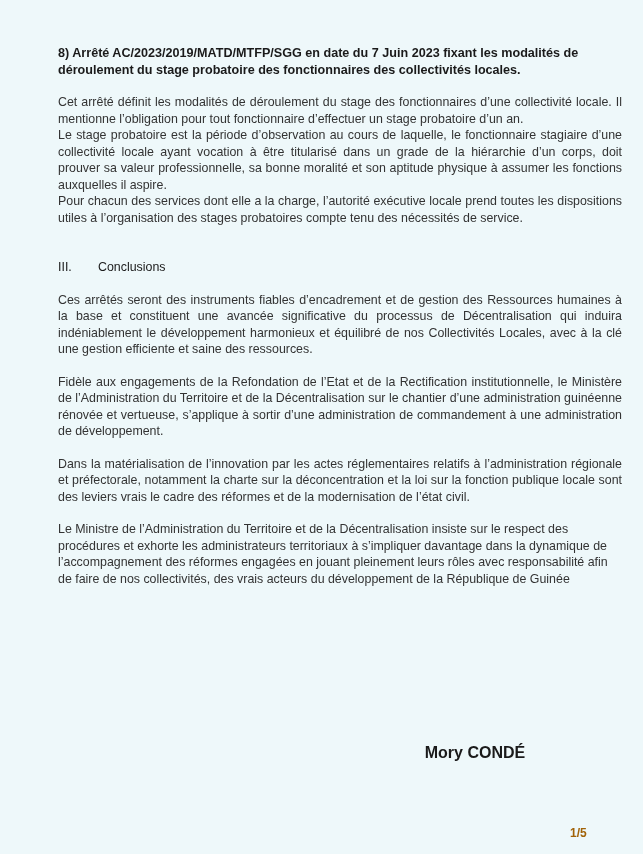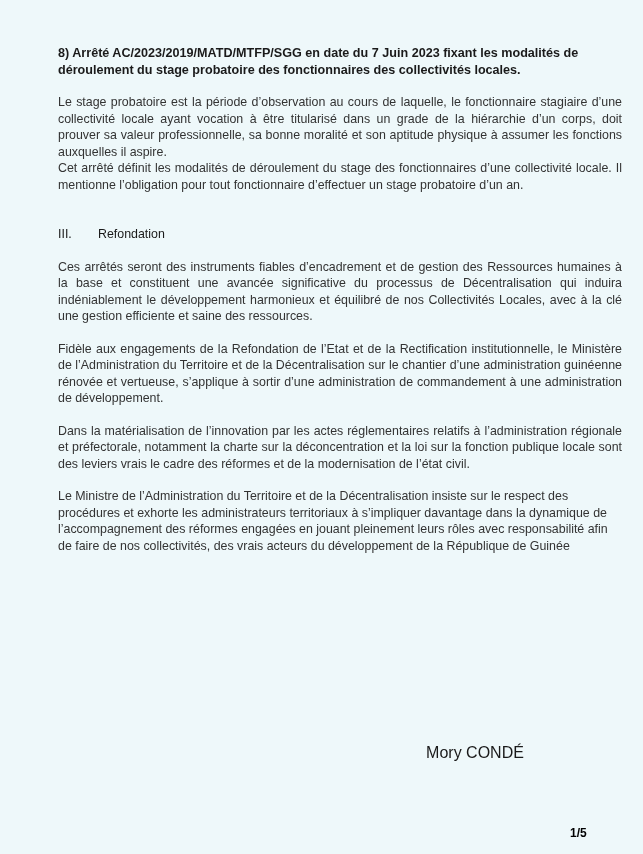--- a/index.html
+++ b/index.html
@@ -22,40 +22,41 @@
   .gap { height: 16px; }
   .section-title {
     font-weight: normal; color: #1a1a1a; margin: 33px 0 16px 0;
     display: flex;
   }
   .section-num { width: 40px; }
   .signature {
     position: absolute; left: 330px; width: 290px; top: 742px;
     text-align: center;
   }
-  .sig-name { font-weight: normal; font-size: 16px; color: #1a1a1a; line-height: 22px; }
+  .sig-name { font-weight: bold; font-size: 16px; color: #1a1a1a; line-height: 22px; }
   .sig-title { font-size: 11.3px; line-height: 16px; color: #333; }
   .page-num {
     position: absolute; left: 570px; top: 826px;
-    font-weight: bold; font-size: 12px; color: #000000;
+    font-weight: bold; font-size: 12px; color: #a16207;
   }
 </style>
 </head>
 <body>
 
 <div class="page">
   <div class="content">
     <div class="heading">8) Arrêté AC/2023/2019/MATD/MTFP/SGG en date du 7 Juin 2023 fixant les modalités de déroulement du stage probatoire des fonctionnaires des collectivités locales.</div>
 
+    <p>Cet arrêté définit les modalités de déroulement du stage des fonctionnaires d’une collectivité locale. Il mentionne l’obligation pour tout fonctionnaire d’effectuer un stage probatoire d’un an.</p>
     <p>Le stage probatoire est la période d’observation au cours de laquelle, le fonctionnaire stagiaire d’une collectivité locale ayant vocation à être titularisé dans un grade de la hiérarchie d’un corps, doit prouver sa valeur professionnelle, sa bonne moralité et son aptitude physique à assumer les fonctions auxquelles il aspire.</p>
-    <p>Cet arrêté définit les modalités de déroulement du stage des fonctionnaires d’une collectivité locale. Il mentionne l’obligation pour tout fonctionnaire d’effectuer un stage probatoire d’un an.</p>
+    <p>Pour chacun des services dont elle a la charge, l’autorité exécutive locale prend toutes les dispositions utiles à l’organisation des stages probatoires compte tenu des nécessités de service.</p>
 
     <div class="section-title">
       <span class="section-num">III.</span>
-      <span>Refondation</span>
+      <span>Conclusions</span>
     </div>
 
     <p>Ces arrêtés seront des instruments fiables d’encadrement et de gestion des Ressources humaines à la base et constituent une avancée significative du processus de Décentralisation qui induira indéniablement le développement harmonieux et équilibré de nos Collectivités Locales, avec à la clé une gestion efficiente et saine des ressources.</p>
     <div class="gap"></div>
     <p>Fidèle aux engagements de la Refondation de l’Etat et de la Rectification institutionnelle, le Ministère de l’Administration du Territoire et de la Décentralisation sur le chantier d’une administration guinéenne rénovée et vertueuse, s’applique à sortir d’une administration de commandement à une administration de développement.</p>
     <div class="gap"></div>
     <p>Dans la matérialisation de l’innovation par les actes réglementaires relatifs à l’administration régionale et préfectorale, notamment la charte sur la déconcentration et la loi sur la fonction publique locale sont des leviers vrais le cadre des réformes et de la modernisation de l’état civil.</p>
     <div class="gap"></div>
     <p style="text-align:left;">Le Ministre de l’Administration du Territoire et de la Décentralisation insiste sur le respect des procédures et exhorte les administrateurs territoriaux à s’impliquer davantage dans la dynamique de l’accompagnement des réformes engagées en jouant pleinement leurs rôles avec responsabilité afin de faire de nos collectivités, des vrais acteurs du développement de la République de Guinée</p>
   </div>

